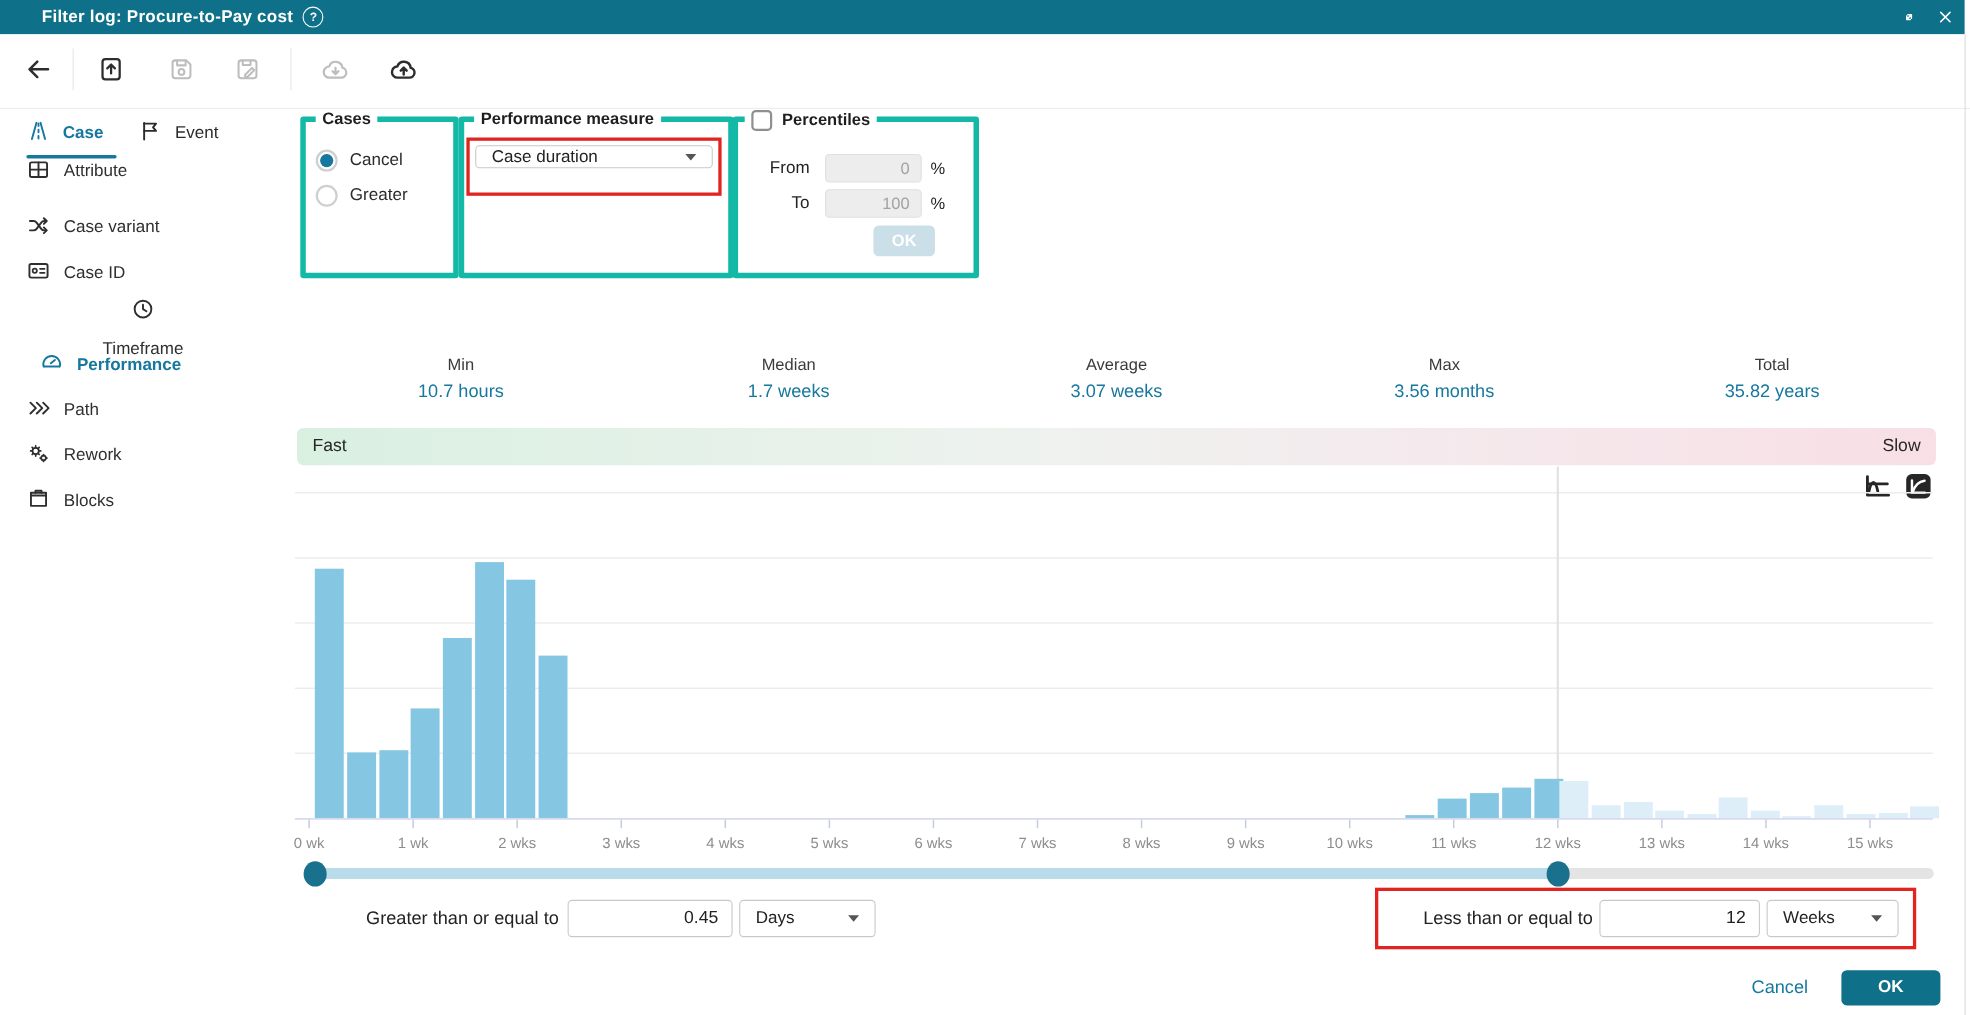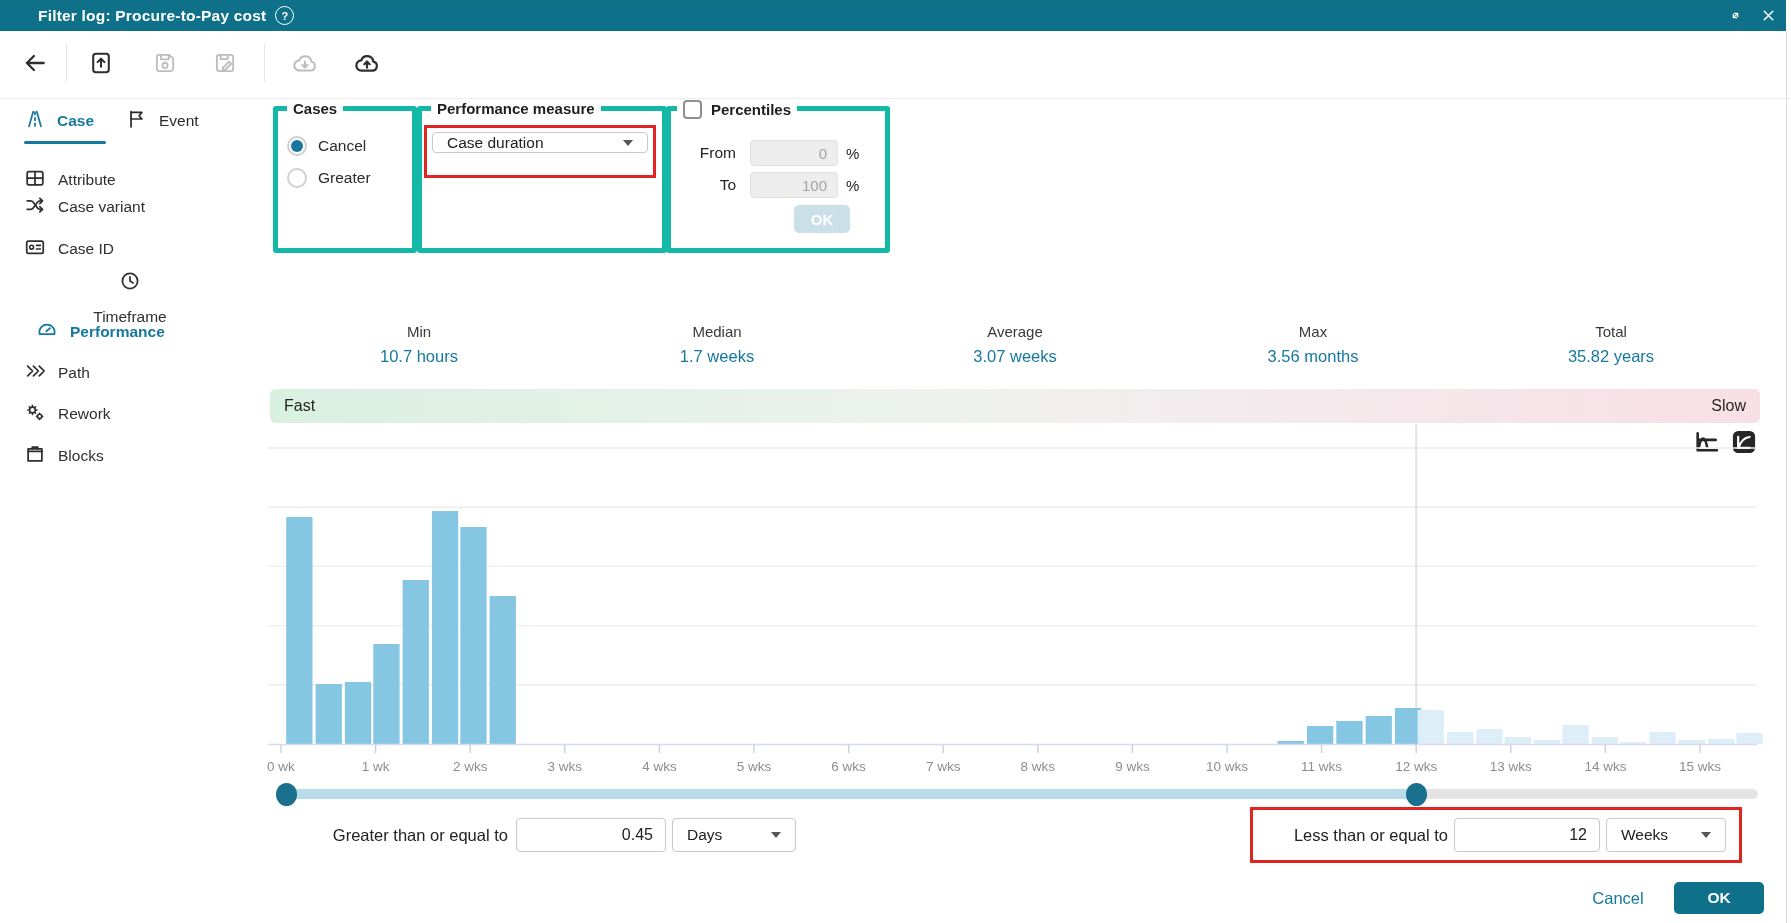--- a/index.html
+++ b/index.html
@@ -133,21 +133,21 @@
 </div>
 <div class="tab" style="left:126px">
   <span><svg viewBox="0 0 24 24" fill="none" stroke="currentColor" stroke-width="1.7" stroke-linecap="round" stroke-linejoin="round">
         <path d="M5.5 20.5V4" stroke-width="1.9"></path>
         <path d="M5.5 4.8h11.8l-3 3.6 3 3.6H5.5" stroke-width="1.9"></path>
       </svg></span>
   <span class="lbl">Event</span>
 </div>
 <div class="tab-underline"></div>
 <div id="side-items">
-    <div class="side-item" style="top: 160px;">
+    <div class="side-item" style="top: 136px;">
       <span><svg viewBox="0 0 24 24" fill="none" stroke="currentColor" stroke-width="1.7" stroke-linecap="round" stroke-linejoin="round">
           <rect x="3.5" y="5" width="17" height="14.5" rx="1.8" stroke-width="1.9"></rect>
           <path d="M3.5 12.2h17M12 5v14.5" stroke-width="1.9"></path>
         </svg></span>
       <span>Attribute</span>
     </div>
     <div class="side-item" style="top: 187.4px;">
       <span><svg viewBox="0 0 24 24" fill="none" stroke="currentColor" stroke-width="1.7" stroke-linecap="round" stroke-linejoin="round">
           <path d="M3.5 16.8h3.6c1.2 0 2.3-.55 3-1.5l4.6-6.2c.7-.95 1.8-1.5 3-1.5h1.6" stroke-width="1.9"></path>
           <path d="M3.5 7.6h3.6c1.2 0 2.3.55 3 1.5l4.6 6.2c.7.95 1.8 1.5 3 1.5h1.6" stroke-width="1.9"></path>

